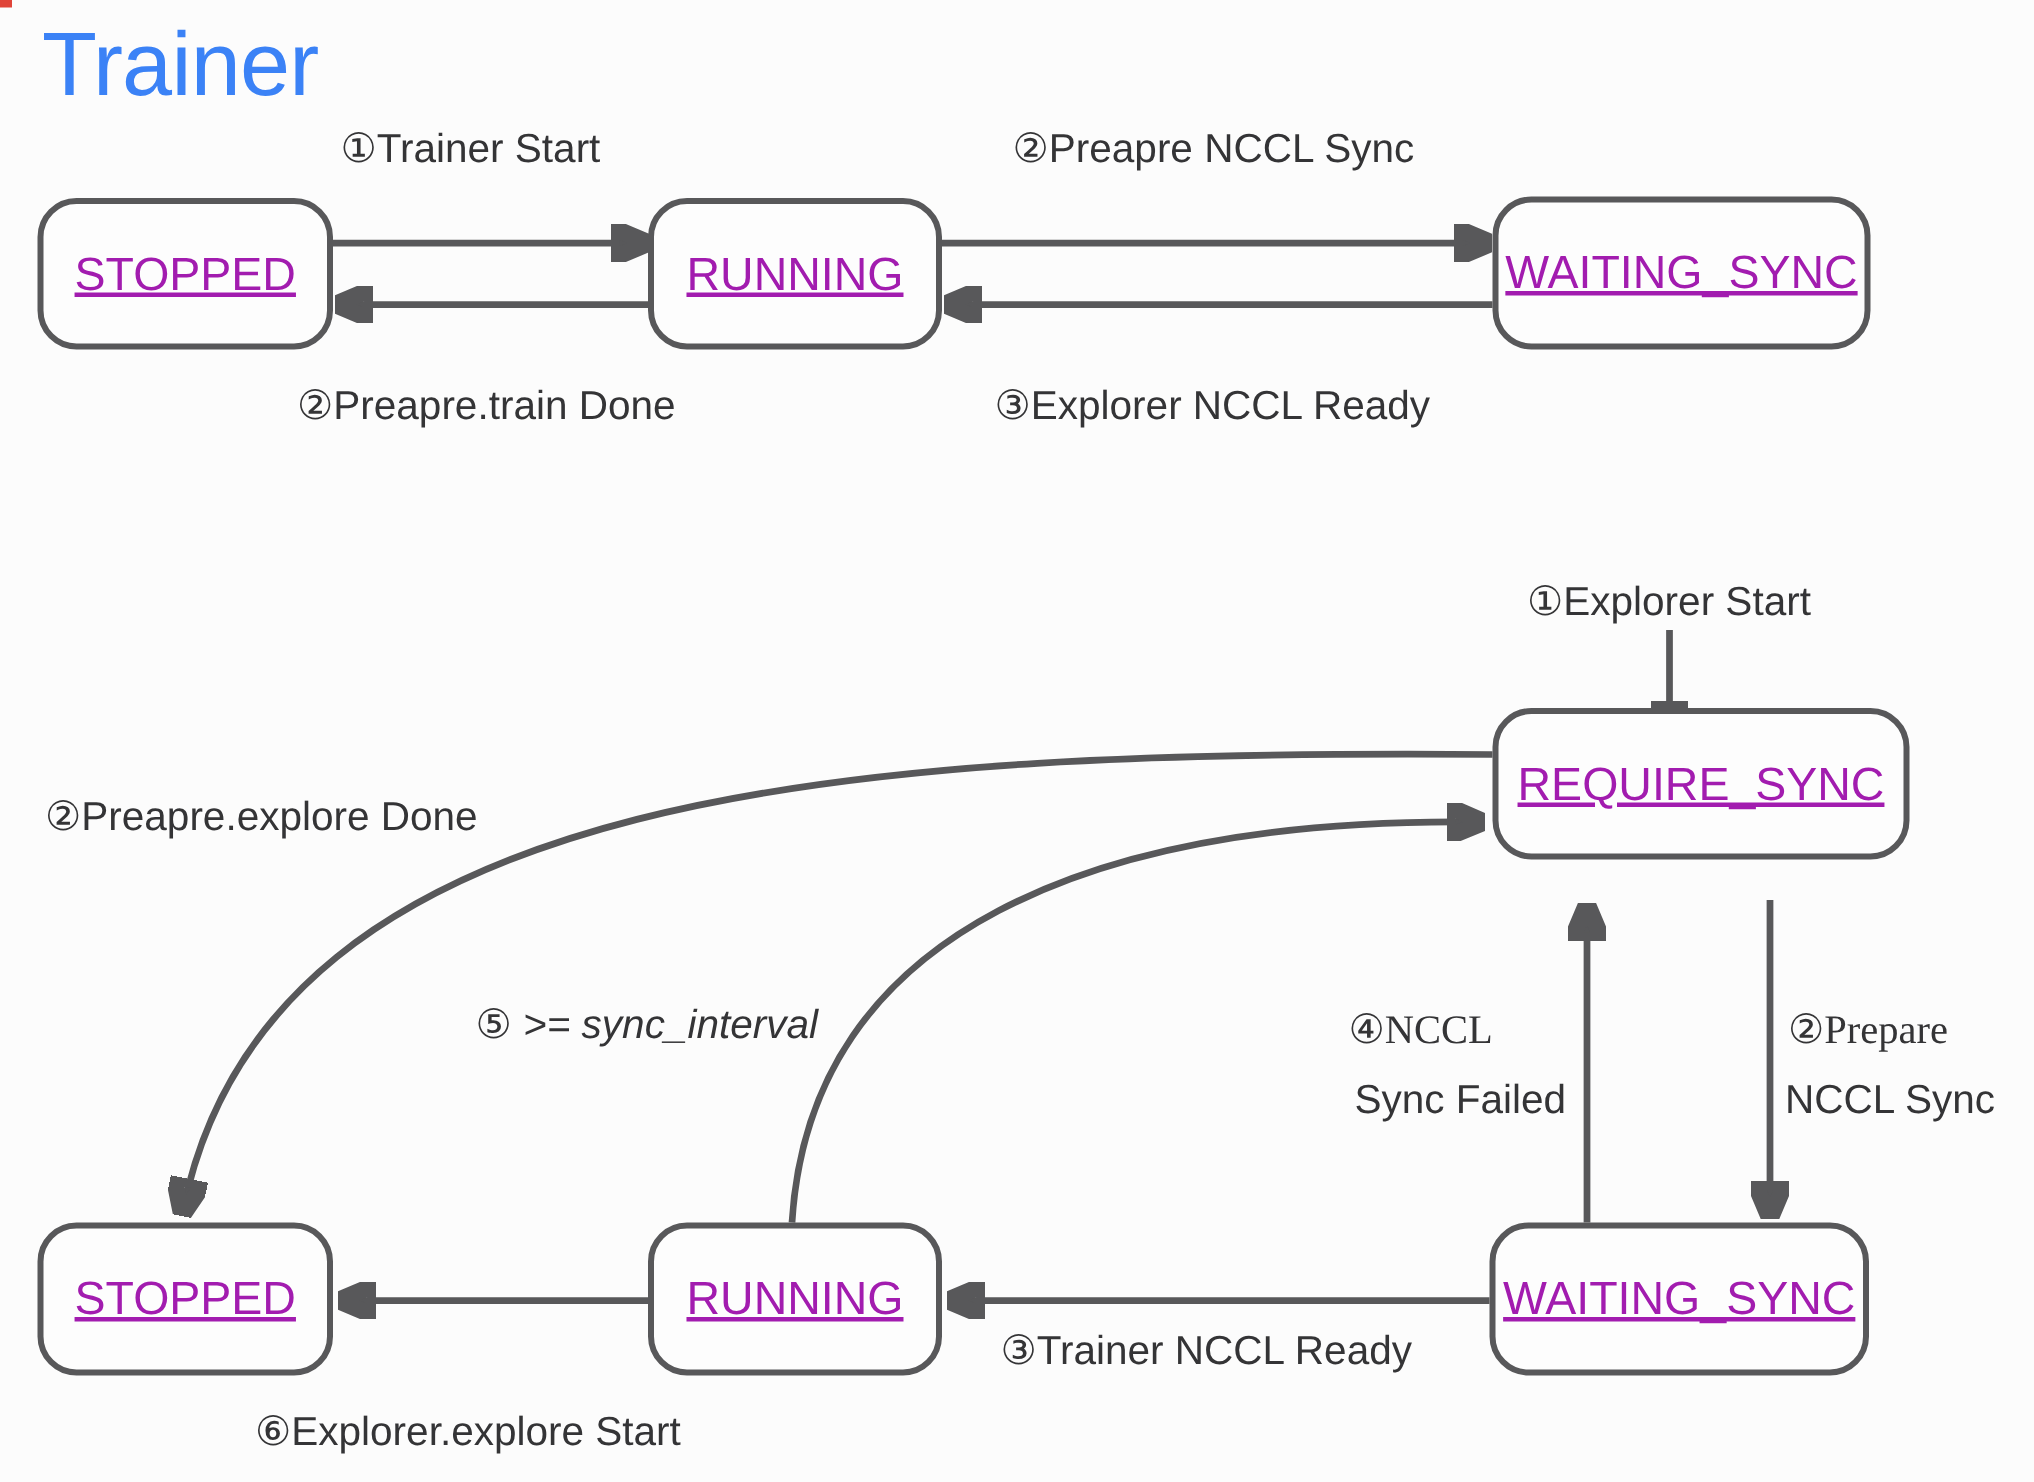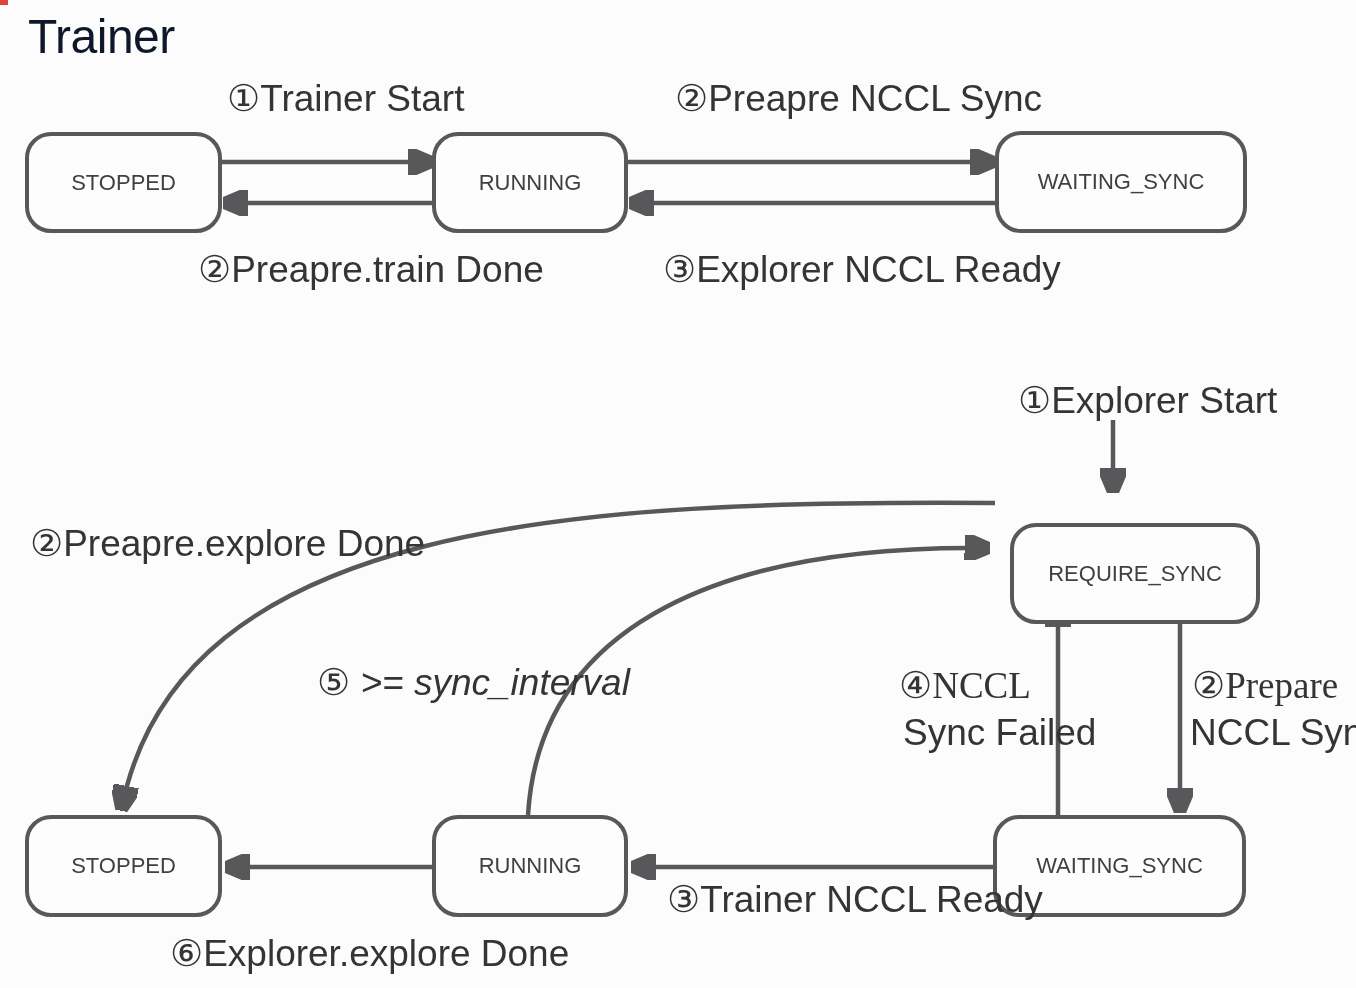--- a/index.html
+++ b/index.html
@@ -13,24 +13,24 @@
     position: relative;
     width: 1356px; height: 988px;
   }
   .corner-mark {
     position: absolute; left: 0; top: 0;
     width: 8px; height: 5px;
     background: #e04438;
   }
   .section-title {
     position: absolute;
-    font-size: 48px;
+    font-size: 60px;
     line-height: 1;
     letter-spacing: -0.5px;
-    color: #0f172a;
+    color: #3b82f6;
     white-space: nowrap;
   }
   .arrow-layer {
     position: absolute; left: 0; top: 0;
   }
   .arrow-layer path, .arrow-layer line {
     stroke: #58585a;
     stroke-width: 4.5;
     fill: none;
     stroke-linecap: butt;
@@ -39,27 +39,28 @@
     position: absolute;
     box-sizing: border-box;
     border: 4px solid #58585a;
     border-radius: 26px;
     background: #fdfdfd;
     display: flex;
     align-items: center;
     justify-content: center;
   }
   .state-label {
-    font-size: 22px;
-    color: #404040;
+    font-size: 31px;
+    color: #a21caf;
     white-space: nowrap;
+    text-decoration: underline;
   }
   .edge-label {
     position: absolute;
-    font-size: 37px;
+    font-size: 27px;
     line-height: 30px;
     color: #343436;
     white-space: nowrap;
   }
 </style>
 </head>
 <body>
 
 <div class="canvas">
 
@@ -96,21 +97,21 @@
   </div>
   <div class="state-box" style="left:995px; top:131px; width:252px; height:102px;">
     <span class="state-label">WAITING_SYNC</span>
   </div>
 
   <div class="edge-label" style="left:227px; top:84px;">①Trainer Start</div>
   <div class="edge-label" style="left:675px; top:84px;">②Preapre NCCL Sync</div>
   <div class="edge-label" style="left:198px; top:255px;">②Preapre.train Done</div>
   <div class="edge-label" style="left:663px; top:255px;">③Explorer NCCL Ready</div>
 
-  <div class="state-box" style="left:995px; top:523px; width:250px; height:101px;margin-left:15px;">
+  <div class="state-box" style="left:995px; top:472px; width:278px; height:101px;">
     <span class="state-label">REQUIRE_SYNC</span>
   </div>
   <div class="state-box" style="left:993px; top:815px; width:253px; height:102px;">
     <span class="state-label">WAITING_SYNC</span>
   </div>
   <div class="state-box" style="left:432px; top:815px; width:196px; height:102px;">
     <span class="state-label">RUNNING</span>
   </div>
   <div class="state-box" style="left:25px; top:815px; width:197px; height:102px;">
     <span class="state-label">STOPPED</span>
@@ -123,15 +124,15 @@
   <div class="edge-label" style="left:317px; top:668px;font-style:italic;">⑤ &gt;= sync_interval</div>
 
   <div class="edge-label" style="left:899px; top:671px;font-family:Liberation Serif, serif;">④NCCL</div>
   <div class="edge-label" style="left:903px; top:718px;">Sync Failed</div>
 
   <div class="edge-label" style="left:1192px; top:671px;font-family:Liberation Serif, serif;">②Prepare</div>
   <div class="edge-label" style="left:1190px; top:718px;">NCCL Sync</div>
 
   <div class="edge-label" style="left:667px; top:885px;">③Trainer NCCL Ready</div>
 
-  <div class="edge-label" style="left:170px; top:939px;">⑥Explorer.explore Done</div>
+  <div class="edge-label" style="left:170px; top:939px;">⑥Explorer.explore Start</div>
 
 </div>
 
 </body></html>

